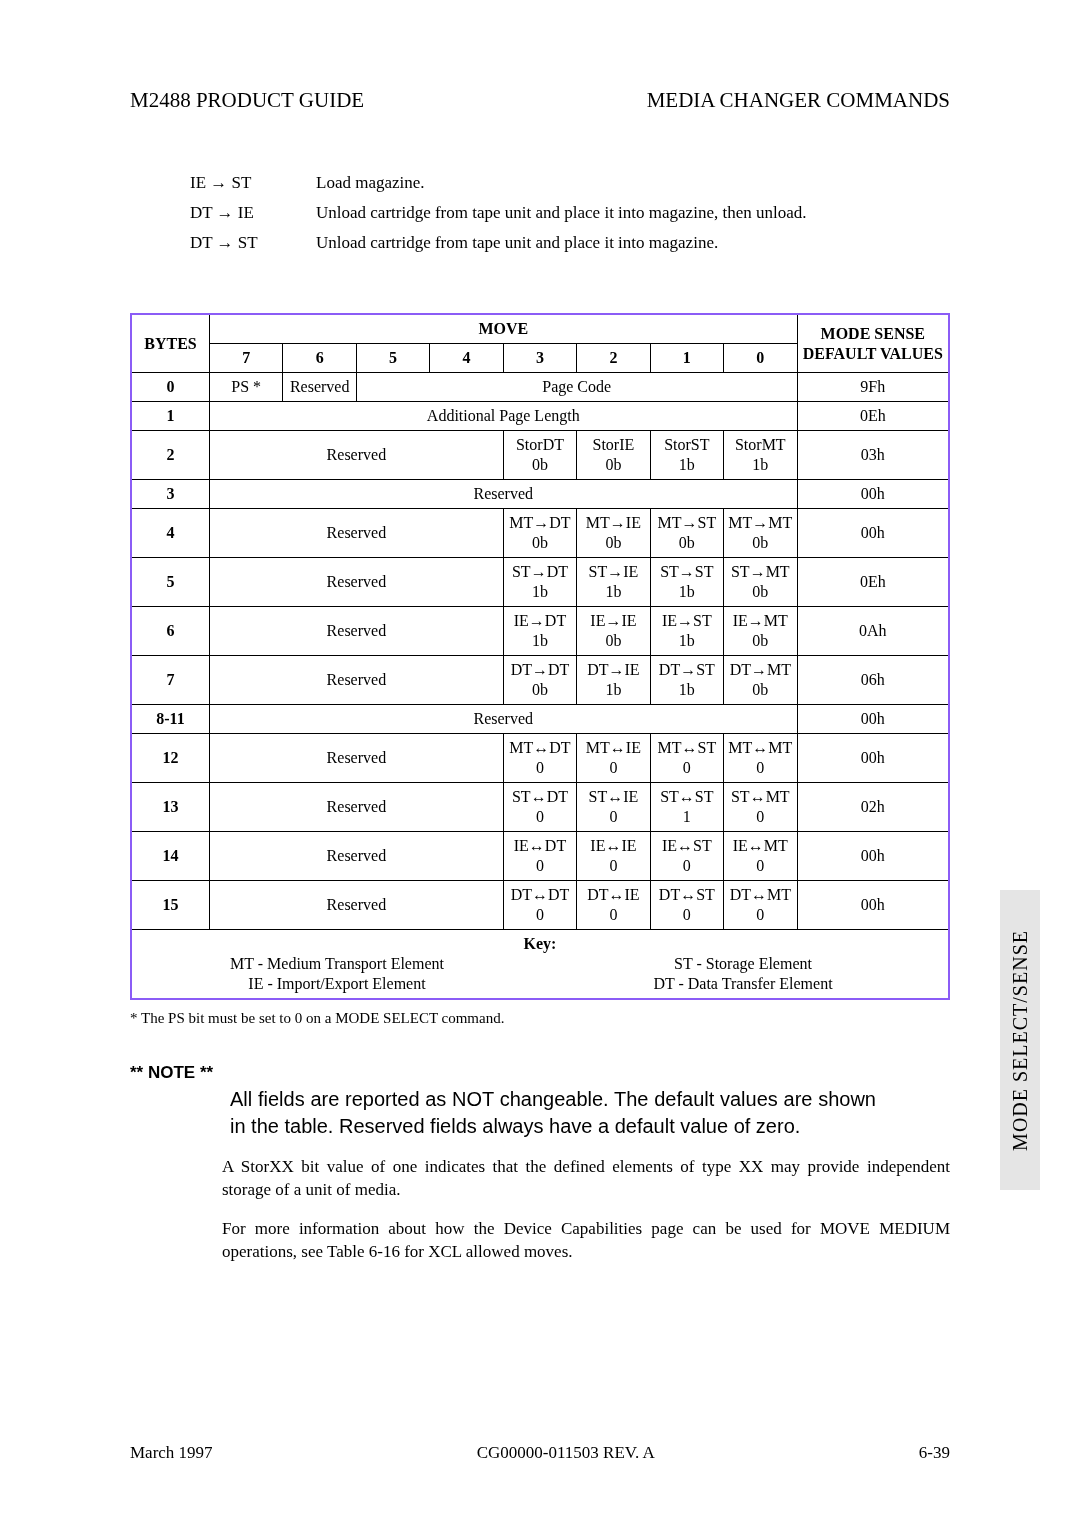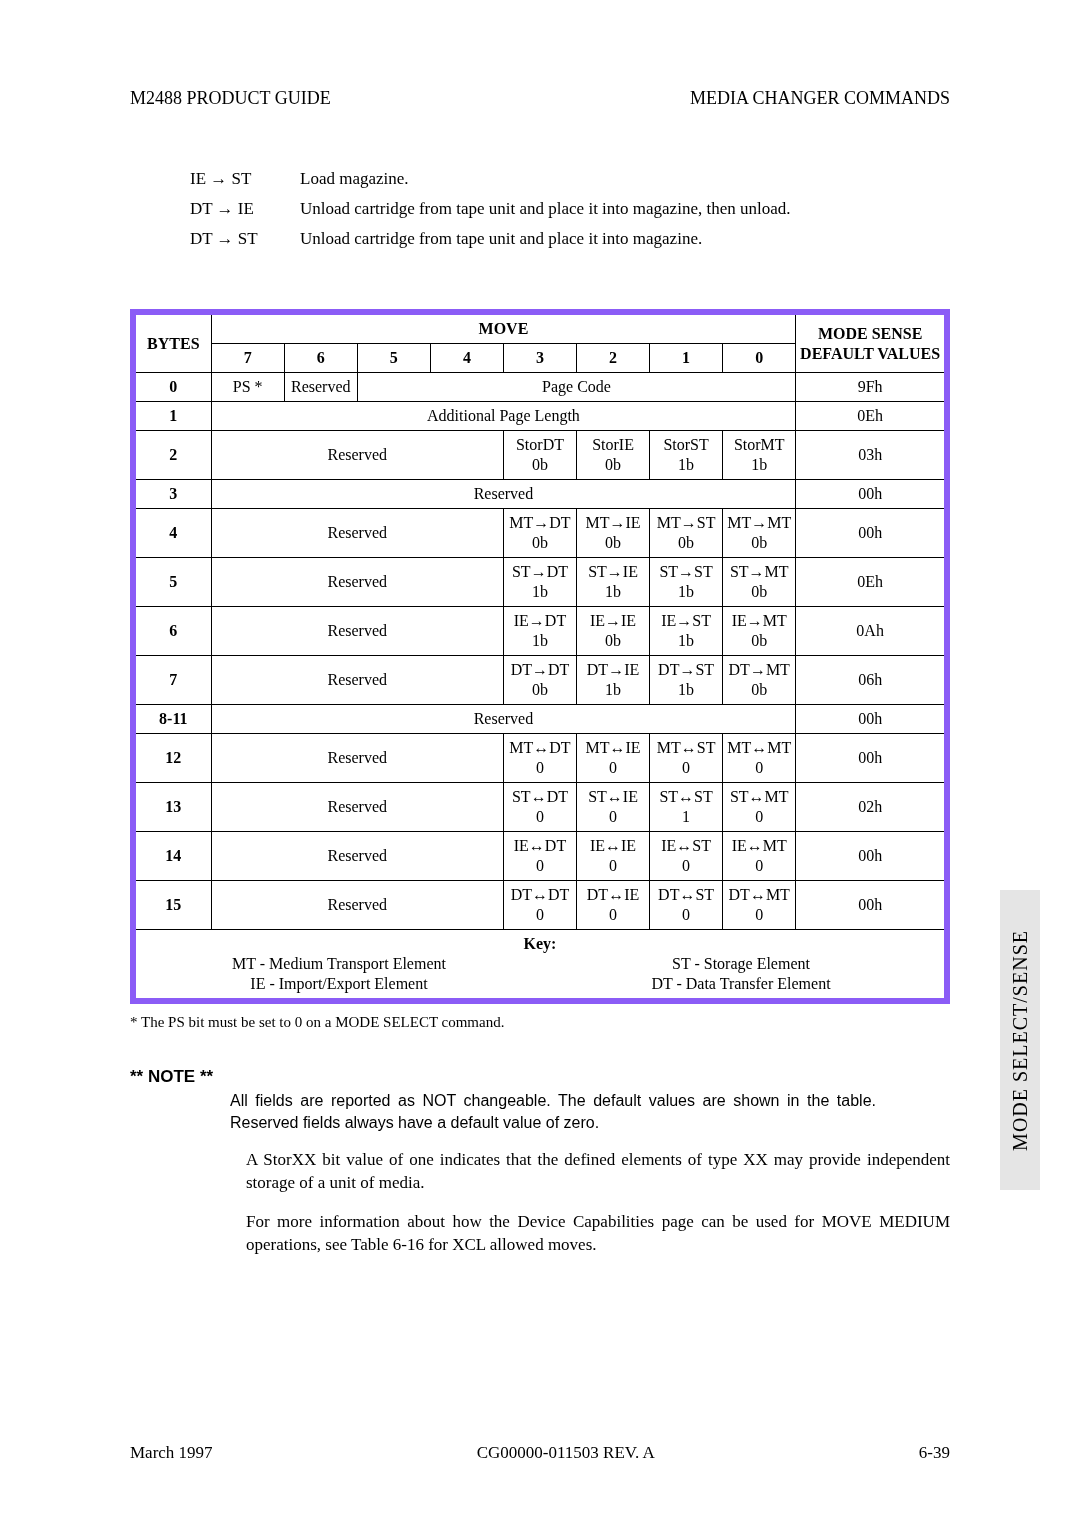--- a/index.html
+++ b/index.html
@@ -31,56 +31,56 @@
     }
     .side-tab span {
       writing-mode: vertical-rl;
       transform: rotate(180deg);
       font-size: 20px;
       letter-spacing: 1px;
     }
     .header {
       display: flex;
       justify-content: space-between;
-      font-size: 18px;
+      font-size: 21px;
       margin-bottom: 60px;
     }
     .defs {
       margin-left: 60px;
       margin-bottom: 60px;
     }
-    .def-row { display: flex; margin-bottom: 10px; }
+    .def-row { display: flex; margin-bottom: 10px; gap: 16px; }
     .def-term { width: 110px; }
     .caption { text-align: center; font-weight: bold; margin-bottom: 14px; }
     table.facl {
       border-collapse: collapse;
       width: 100%;
       table-layout: fixed;
-      border: 6px solid #8b5cf6;
+      border: 2px solid #8b5cf6;
     }
     table.facl th, table.facl td {
       border: 1px solid #000;
       text-align: center;
       vertical-align: middle;
       padding: 4px 2px;
       font-size: 16px;
       line-height: 1.25;
     }
     table.facl th { font-weight: bold; }
     table.facl .left-head { width: 62px; }
     table.facl .bit-col { width: 58px; }
     table.facl .default-col { width: 120px; }
     .small { font-size: 12px; line-height: 1.15; }
     .key-cell { text-align: left; padding: 6px 8px; }
     .key-cols { display: flex; }
     .key-cols > div { flex: 1; }
     .footnote { font-size: 15px; margin-top: 10px; margin-bottom: 36px; }
     .note-head { text-align: left; font-weight: bold; font-family: Arial, Helvetica, sans-serif; margin-bottom: 3px; }
-    .note-body { margin: 0 74px 0 100px; text-align: justify; font-family: Arial, Helvetica, sans-serif; font-size: 16px; line-height: 1.35; }
-    .para { margin: 16px 0 0 116px; text-align: justify; line-height: 1.35; }
+    .note-body { margin: 0 74px 0 100px; text-align: justify; font-family: Arial, Helvetica, sans-serif; font-size: 20px; line-height: 1.35; }
+    .para { margin: 16px 0 0 92px; text-align: justify; line-height: 1.35; }
     .footer {
       position: absolute;
       bottom: 65px;
       left: 130px;
       right: 130px;
       display: flex;
       justify-content: space-between;
       font-size: 17px;
     }
   </style>

